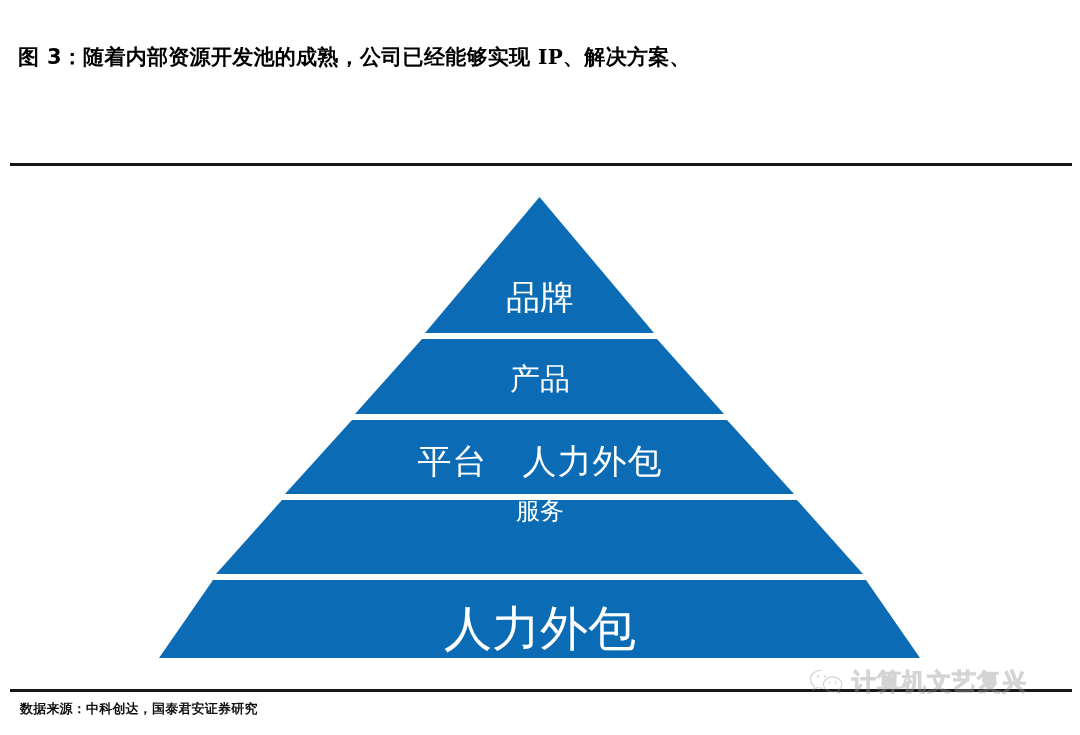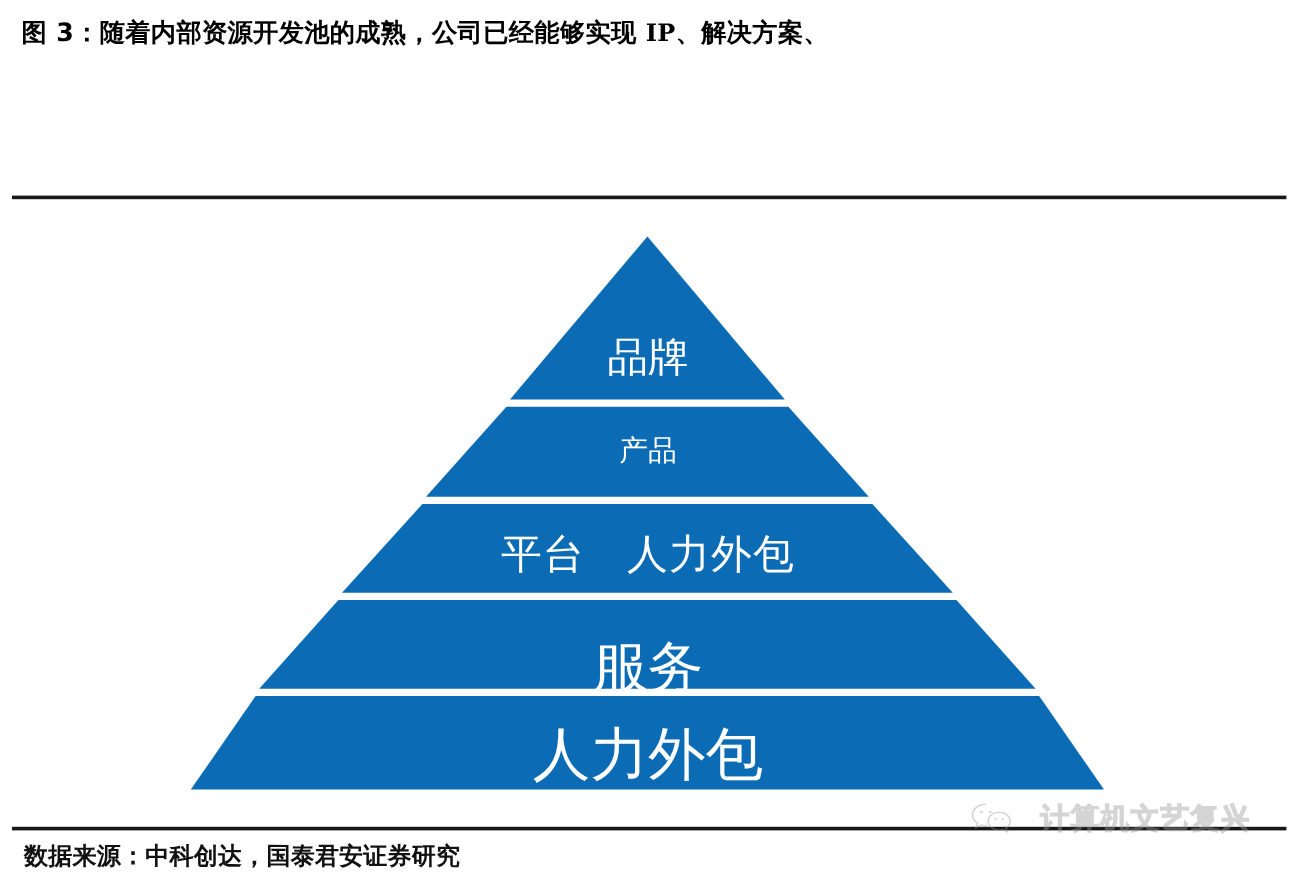--- a/index.html
+++ b/index.html
@@ -26,20 +26,21 @@
     width: 1050px;
   }
   .title-line {
     font-family: "DejaVu Sans", "Liberation Sans", sans-serif;
     font-weight: bold;
     font-size: 21px;
     line-height: 1.25;
     color: #000000;
     letter-spacing: 0.3px;
     white-space: nowrap;
+    margin-top: 30px;
   }
   .title-line-1 { margin-bottom: 0; }
   .title-line-2 { margin-top: 52px; }
   .title-latin {
     font-family: "DejaVu Serif", "Liberation Serif", serif;
     font-weight: bold;
     font-size: 20px;
   }
 
   
@@ -70,46 +71,46 @@
     position: absolute;
     width: 100%;
     text-align: center;
     color: #ffffff;
     font-family: "DejaVu Sans", "Liberation Sans", sans-serif;
     font-weight: normal;
     white-space: nowrap;
     pointer-events: none;
   }
   .tier-label-0 { top: 275px; font-size: 34px; }
-  .tier-label-1 { top: 359px; font-size: 24px; }
+  .tier-label-1 { top: 359px; font-size: 30px; }
   .tier-label-2 { top: 439px; font-size: 34px; letter-spacing: 1px; }
-  .tier-label-3 { top: 526px; font-size: 46px; }
+  .tier-label-3 { top: 495px; font-size: 24px; }
   .tier-label-4 { top: 597px; font-size: 48px; }
 
   
   .source {
     position: absolute;
     left: 20px;
     top: 700px;
     font-family: "DejaVu Sans", "Liberation Sans", sans-serif;
-    font-size: 20px;
+    font-size: 13px;
     font-weight: bold;
     color: #111111;
     letter-spacing: 0.2px;
     white-space: nowrap;
   }
 
   
   .watermark {
     position: absolute;
     left: 808px;
     top: 666px;
     display: flex;
     align-items: center;
-    gap: 21px;
+    gap: 6px;
     opacity: 0.42;
     pointer-events: none;
   }
   .watermark-text {
     font-family: "DejaVu Sans", "Liberation Sans", sans-serif;
     font-size: 24px;
     font-weight: bold;
     color: transparent;
     -webkit-text-stroke: 1px #9a9a9a;
     letter-spacing: 1px;

